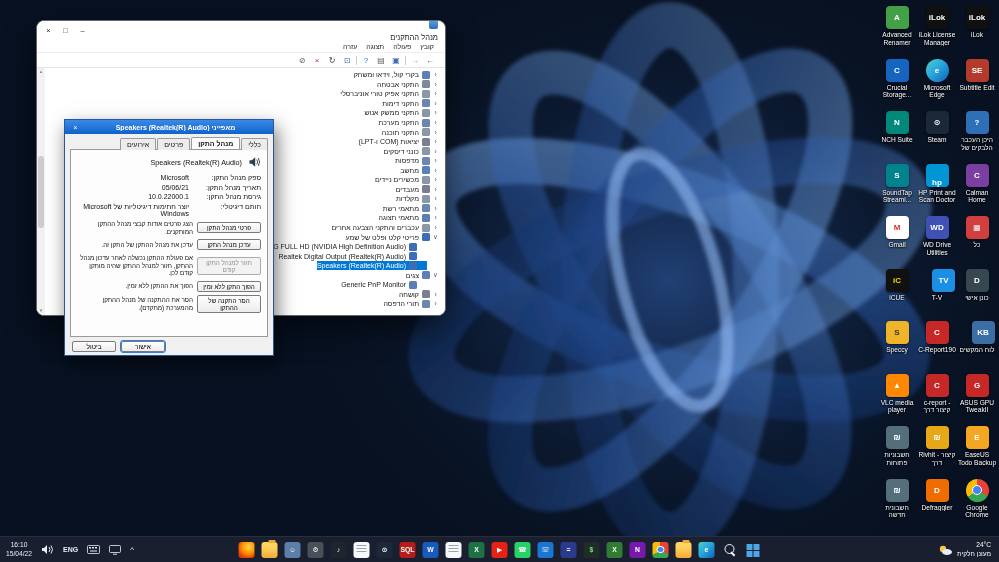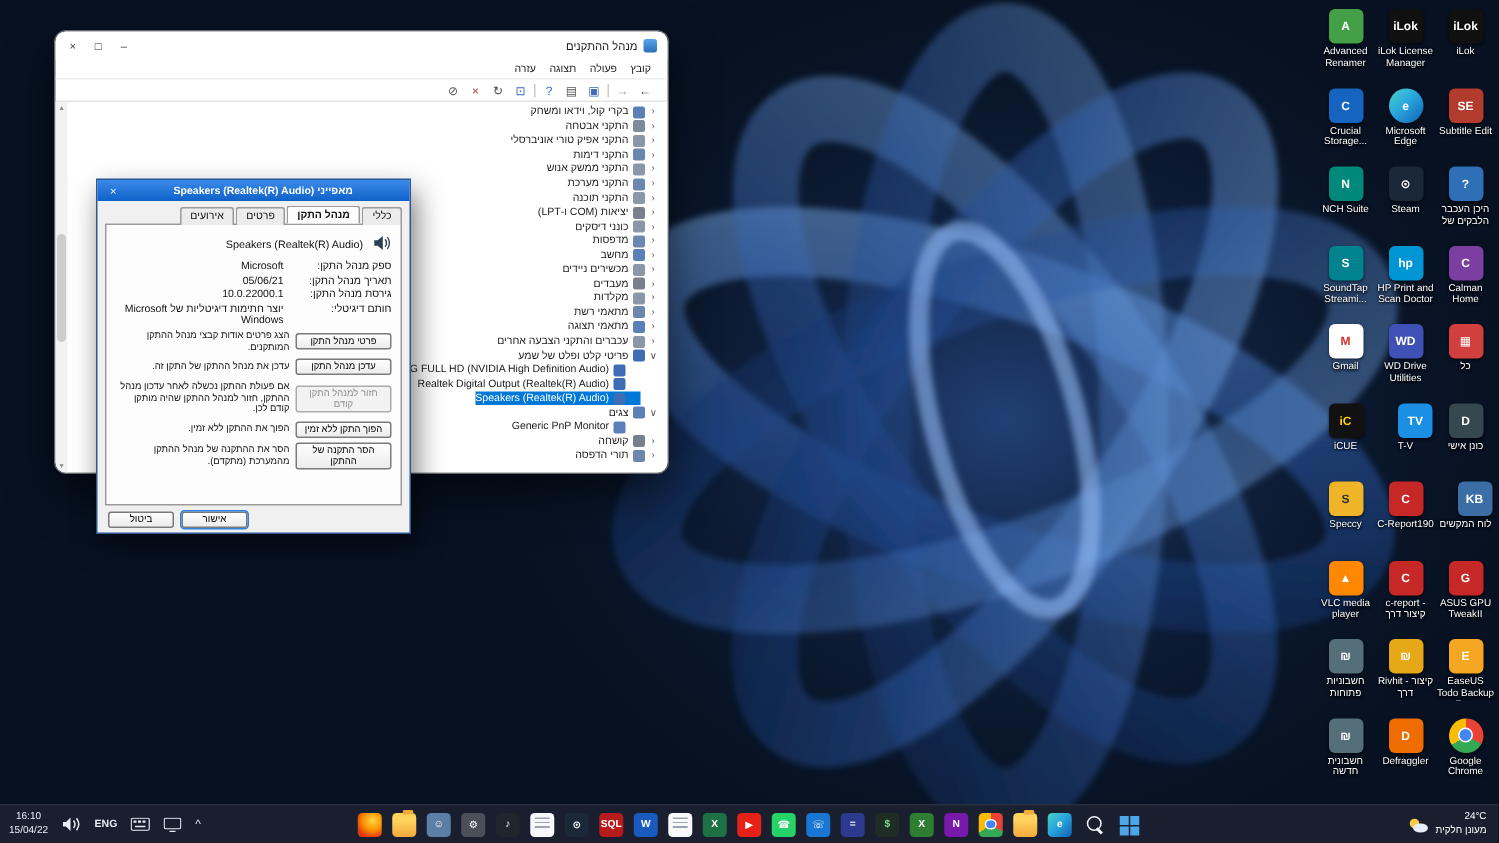--- a/index.html
+++ b/index.html
@@ -38,21 +38,21 @@
   .k-search .tile::after { content:""; position:absolute; width:5px; height:1.6px; background:#f2f5fa; transform:rotate(45deg); bottom:3px; right:2px; }
   .k-start .tile { background:transparent; box-shadow:none; }
   .k-start .tile::before { content:""; position:absolute; width:6px; height:6px; left:2px; top:2px; background:#4da6e8;
       box-shadow:7px 0 0 #4da6e8, 0 7px 0 #4da6e8, 7px 7px 0 #4da6e8; }
 
   
   .dm { position:absolute; left:36px; top:20px; width:410px; height:296px; background:#fff; border:1px solid #60666d;
         border-radius:8px; box-shadow:0 12px 30px rgba(0,0,0,.55); direction:rtl; overflow:hidden;
         display:flex; flex-direction:column; z-index:10; }
   .dm-titlebar { height:19px; display:flex; align-items:center; justify-content:space-between; padding:0 7px 0 3px; background:#fff; }
-  .dm-title { font-size:7.5px; color:#1a1a1a; display:flex; align-items:flex-end; gap:4px; }
+  .dm-title { font-size:7.5px; color:#1a1a1a; display:flex; align-items:flex-start; gap:4px;flex-direction:column; }
   .dm-ticon { width:9px; height:9px; border-radius:2px; background:linear-gradient(#58a6e8,#2c6fb7); }
   .dm-controls { display:flex; }
   .dm-ctl { width:17px; height:15px; display:flex; align-items:center; justify-content:center; font-size:7.5px; color:#333; cursor:pointer; }
   .dm-menubar { height:13px; display:flex; align-items:center; gap:1px; padding:0 7px; font-size:7px; color:#222; border-bottom:1px solid #efefef; }
   .dm-menu { padding:0 4px; cursor:pointer; }
   .dm-toolbar { height:15px; display:flex; align-items:center; gap:3px; padding:0 9px; border-bottom:1px solid #e4e4e4; }
   .dm-tool { width:12px; height:12px; display:flex; align-items:center; justify-content:center; font-size:8px; cursor:pointer; }
   .dm-tool.k-sep { width:1px; height:9px; background:#ccc; cursor:default; }
   .dm-body { flex:1; position:relative; background:#fff; }
   .dm-scrollbar { position:absolute; left:0; top:0; bottom:0; width:8px; background:#f2f2f2; z-index:2; }
@@ -226,21 +226,21 @@
     </div>
 
     <div class="dicon">
       <div class="tile" style="background: rgb(27, 40, 56);">
         <span>⊙</span>
       </div>
       <div class="dlabel">Steam</div>
     </div>
 
     <div class="dicon">
-      <div class="tile" style="background: rgb(0, 150, 214);">
+      <div class="tile" style="background: rgb(0, 150, 214); align-items: flex-end;">
         <span>hp</span>
       </div>
       <div class="dlabel">HP Print and Scan Doctor</div>
     </div>
 
     <div class="dicon">
       <div class="tile" style="background: rgb(63, 81, 181);">
         <span>WD</span>
       </div>
       <div class="dlabel">WD Drive Utilities</div>

